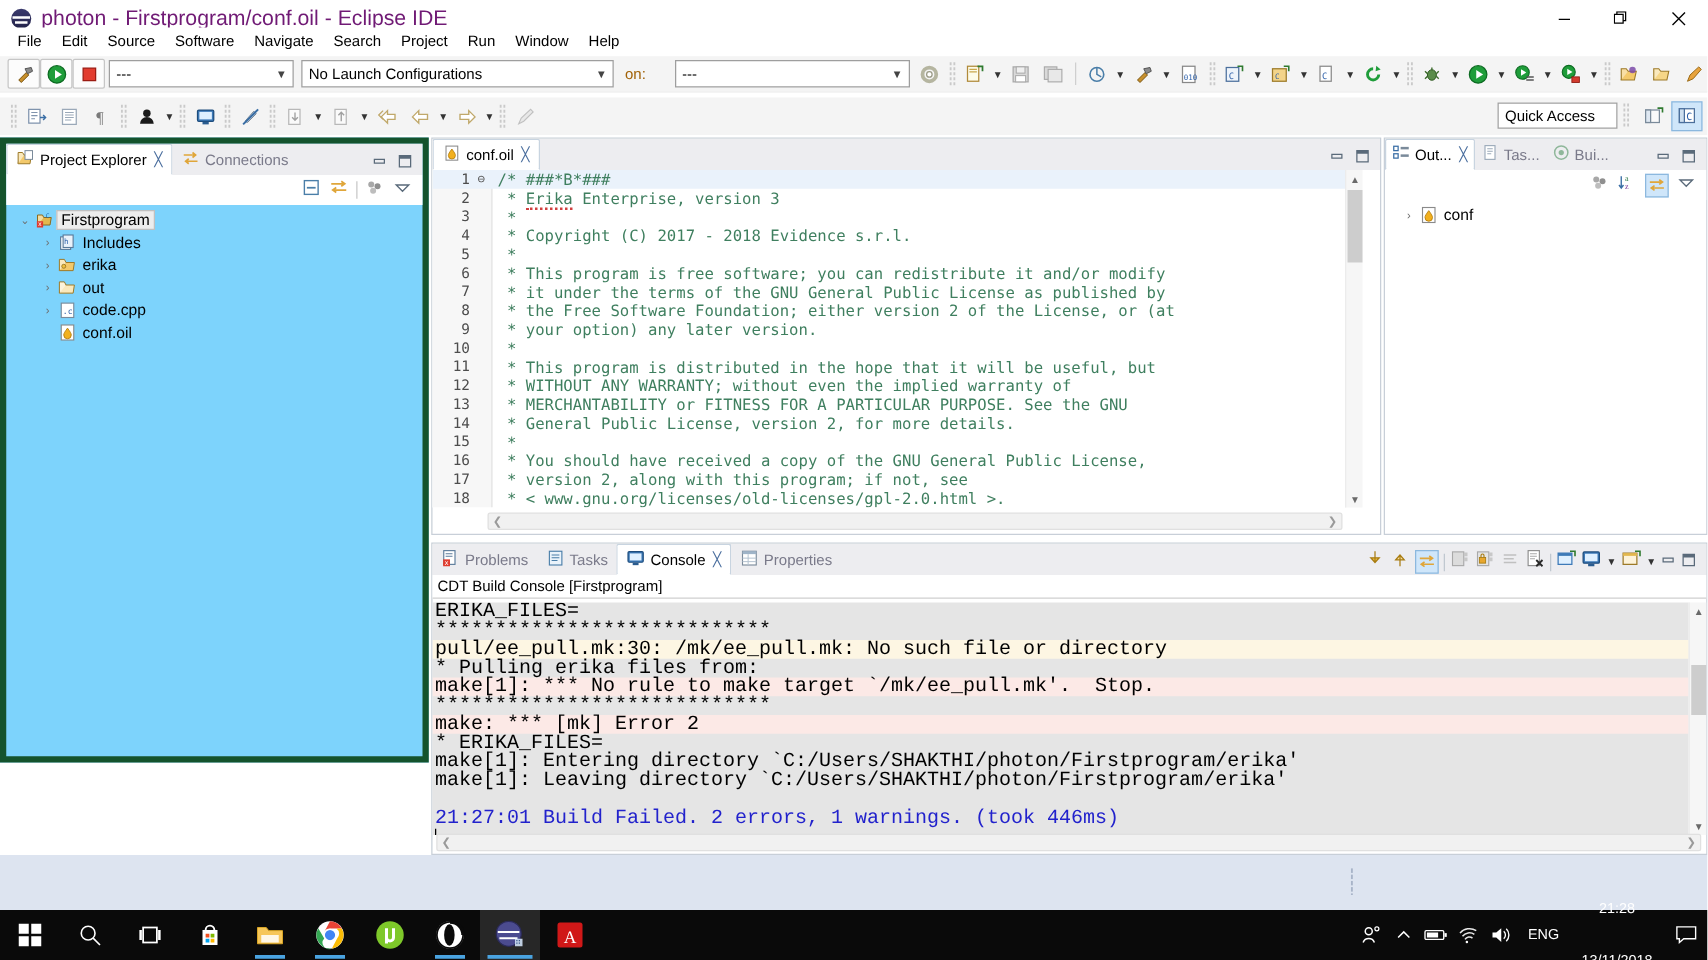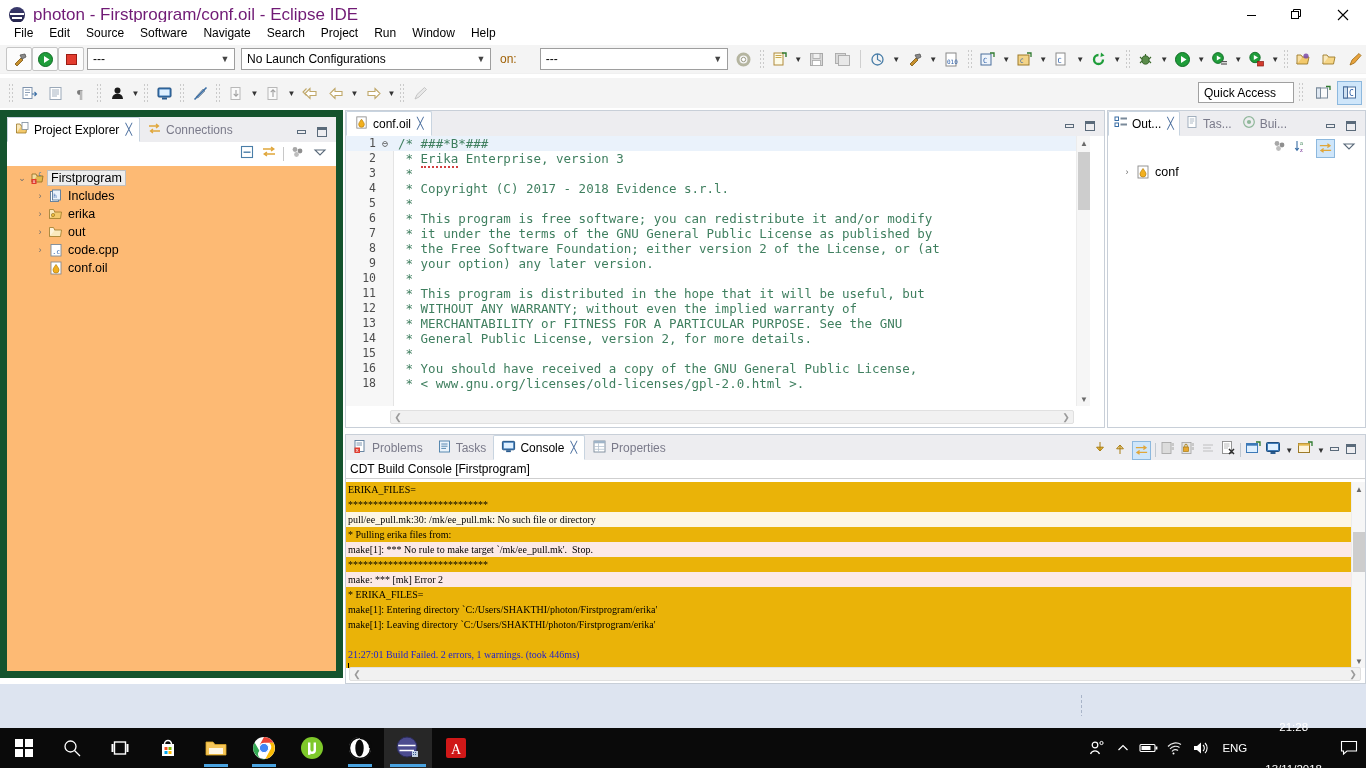--- a/index.html
+++ b/index.html
@@ -154,22 +154,22 @@
              border-radius: 2px; }
   .hscroll .ar { position: absolute; top: 0; width: 14px; height: 12px; display: flex;
                  align-items: center; justify-content: center; color: #9a9a9a; font-size: 9px; }
 
   
   .console-title {
     font-size: 12px; color: #000; padding: 2px 0 2px 4px; border-bottom: 1px solid #cfcfcf;
     background: #fff;
   }
   .console-body {
-    position: absolute; overflow: hidden; background: #eab308;
-    font-family: Liberation Serif, serif; font-size: 10px; line-height: 15px;
+    position: absolute; overflow: hidden; background: #e5e5e5;
+    font-family: Liberation Mono, monospace; font-size: 16px; line-height: 15px;
   }
   .cl { height: 15px; white-space: pre; padding-left: 2px; color: #000; }
   .cl.warn { background: #fdf6e3; }
   .cl.err  { background: #fce9e6; }
   .cl.info { color: #2222cc; }
   .caret { display: inline-block; width: 1px; height: 12px; background: #000; vertical-align: -2px; }
 
   
   .taskbar {
     position: absolute; left: 0; top: 728px; width: 1366px; height: 40px;
@@ -514,21 +514,21 @@
     </svg>
   </div>
   <div class="persp-btn sel" style="right:4px;">
     <svg width="18" height="18" viewBox="0 0 18 18">
       <rect x="2.5" y="3" width="12" height="11" fill="#fff" stroke="#4b6f9c" stroke-width="1"></rect>
       <rect x="2.5" y="3" width="4" height="11" fill="#cfe0f0" stroke="#4b6f9c" stroke-width="1"></rect>
       <text x="8" y="12" font-size="8" fill="#2b5ea8" font-family="monospace">C</text>
     </svg>
   </div>
 
-  <div class="panel" style="left:0; top:110px; width:343px; height:568px; border:7px solid #14532d; background:#fdba74;">
+  <div class="panel" style="left:0; top:110px; width:343px; height:500px; border:5px solid #14532d; background:#7dd3fc;">
     <div class="tabrow">
       <div class="tab active">
         <span>
           <svg width="15" height="15" viewBox="0 0 15 15">
             <path d="M1.5 12 L2.5 5 L12 5 L11 12 Z" fill="#f3c96b" stroke="#9d7a28" stroke-width=".8"></path>
             <path d="M1.5 12 L1.5 3 L5 3 L6.3 5" fill="#fae9bd" stroke="#9d7a28" stroke-width=".8"></path>
             <rect x="7" y="1.5" width="6" height="7" fill="#fff" stroke="#7a8a9a" stroke-width=".8"></rect>
           </svg>
         </span>
         <span>Project Explorer</span>
@@ -757,20 +757,25 @@
           </div>
           <div class="cline">
             <span class="lno">15</span>
             <span class="fold"></span>
             <span class="ctext"> *</span>
           </div>
           <div class="cline">
             <span class="lno">16</span>
             <span class="fold"></span>
             <span class="ctext"> * You should have received a copy of the GNU General Public License,</span>
+          </div>
+          <div class="cline">
+            <span class="lno">17</span>
+            <span class="fold"></span>
+            <span class="ctext"> * version 2, along with this program; if not, see</span>
           </div>
           <div class="cline">
             <span class="lno">18</span>
             <span class="fold"></span>
             <span class="ctext"> * &lt; www.gnu.org/licenses/old-licenses/gpl-2.0.html &gt;.</span>
           </div>
         </div>
     </div>
 
     <div class="vscroll" style="right:14px; top:25px; width:14px; height:270px;">

